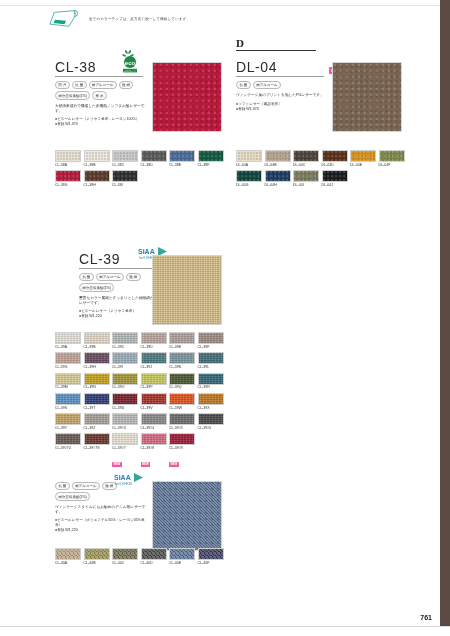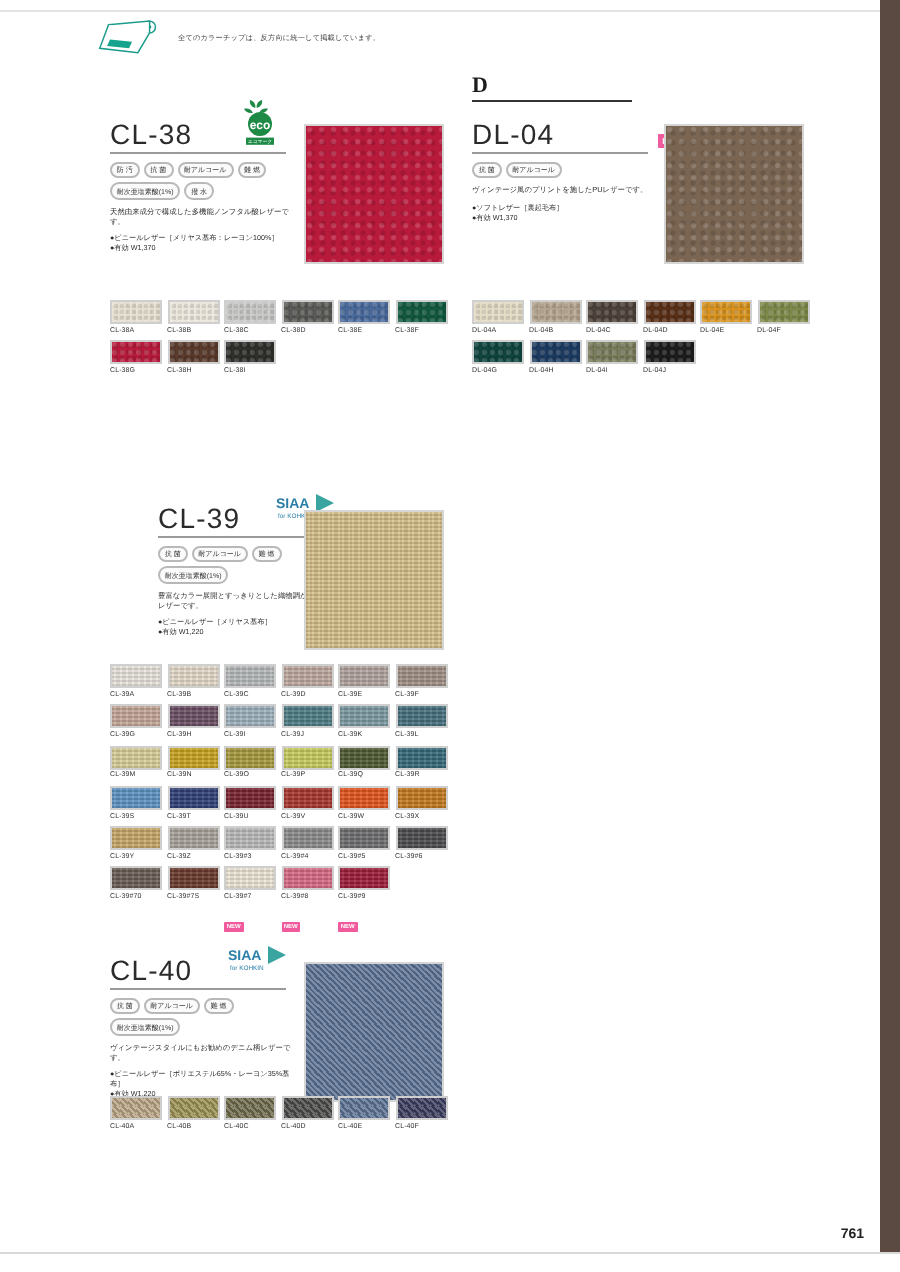--- a/index.html
+++ b/index.html
@@ -470,23 +470,20 @@
 
   <div class="product" style="left:55px; top:478px;">
     <span class="mark siaa-mark" style="left:57px; top:-6px;">
       <svg viewBox="0 0 32 16" width="32" height="16">
         <path d="M22 1 L31 5.5 L22 10 Z" fill="#3aa5a0"></path>
         <text x="2" y="8" font-family="Liberation Sans, sans-serif" font-size="7" font-weight="bold" fill="#2b7fa8">SIAA</text>
         <text x="3" y="13" font-family="Liberation Sans, sans-serif" font-size="3.2" fill="#2b7fa8">for KOHKIN</text>
       </svg>
     </span>
 
-    <div class="prod-head">
-      <span class="prod-code">CL-40</span>
-    </div>
 
     <div class="tags">
       <span class="tag">抗 菌</span>
       <span class="tag">耐アルコール</span>
       <span class="tag">難 燃</span>
       <span class="tag">耐次亜塩素酸(1%)</span>
     </div>
 
     <div class="desc">ヴィンテージスタイルにもお勧めのデニム柄レザーです。</div>
     <div class="spec">

